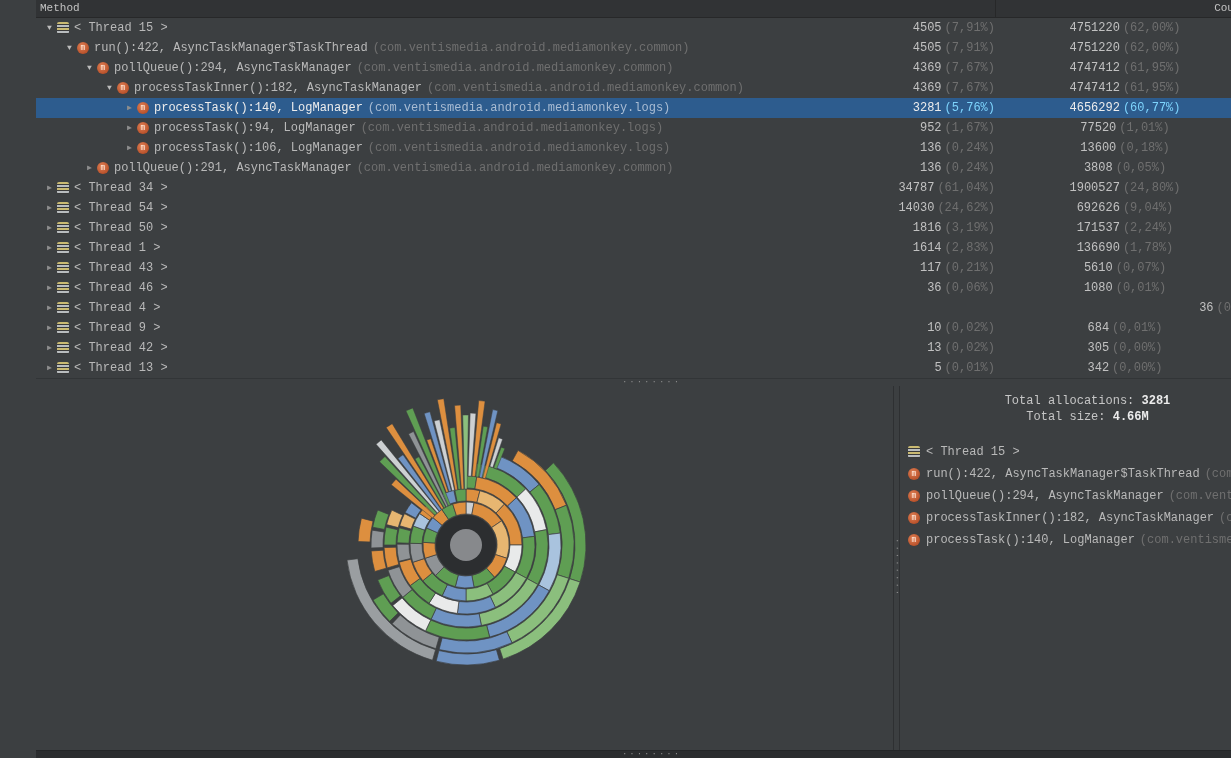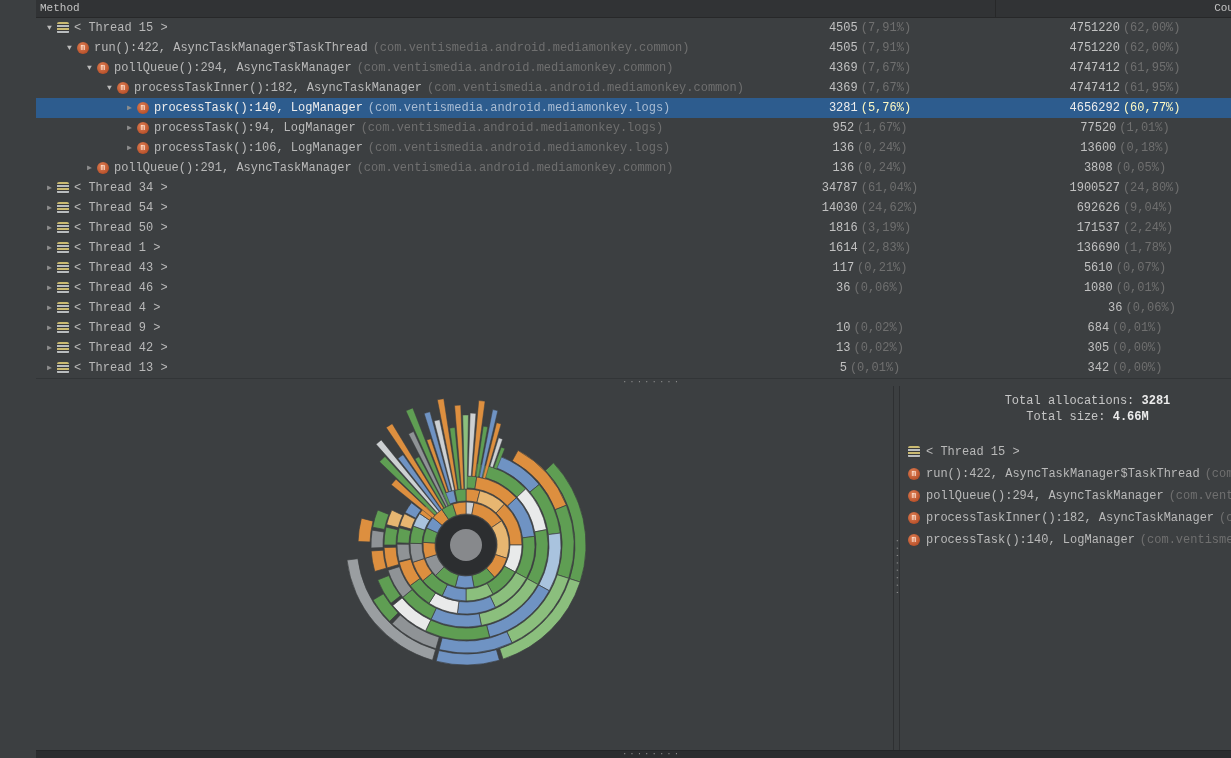--- a/index.html
+++ b/index.html
@@ -28,26 +28,26 @@
     background:radial-gradient(circle at 40% 35%, #df8055, #b9512a 72%);
     display:inline-flex; align-items:center; justify-content:center; }
   .icon-method::after { content:"m"; font-size:8px; line-height:1; color:#ffe9dd;
     font-family:"DejaVu Sans Mono",monospace; }
   .icon-thread { width:12px; height:12px; border-radius:2px;
     background:linear-gradient(#caba72 0 2px,#3a3a3a 2px 3px,#b9bdbf 3px 5px,#3a3a3a 5px 6px,#caba72 6px 8px,#3a3a3a 8px 9px,#b9bdbf 9px 11px,#3a3a3a 11px 12px); }
   .lbl { color:#b9b9b9; margin-right:5px; }
   .pkg { color:#6f6f6f; overflow:hidden; }
   .row.selected .lbl { color:#ededed; }
   .row.selected .pkg { color:#a9bcd3; }
-  .count-cell { width:250px; text-align:center; flex:none; }
+  .count-cell { width:250px; text-align:right; flex:none; }
   .size-cell { width:272px; text-align:center; padding-right:12px; flex:none; }
   .num { color:#c1c1c1; }
   .pct { color:#6f6f6f; margin-left:3px; }
   .row.selected .num { color:#ededed; }
-  .row.selected .pct { color:#fef9c3; }
+  .row.selected .pct { color:#7dd3fc; }
 
   .scrollbar-track { position:absolute; top:18px; right:0; width:10px; bottom:0; background:rgba(255,255,255,0.02); }
   .scrollbar-thumb { position:absolute; top:1px; right:1px; width:8px; height:92px; background:#5c6062; border-radius:4px; }
 
   
   .h-splitter { height:8px; background:#3c3f41; display:flex; align-items:center; justify-content:center; border-top:1px solid #323537; }
   .dots-h { color:#8b8b8b; font-size:9px; letter-spacing:2px; line-height:5px; }
   .dots-h::before { content:"········"; }
   .bottom { display:flex; height:364px;text-align:center; }
   .v-splitter { width:7px; background:#3c3f41; border-left:1px solid #2e3032; border-right:1px solid #2e3032;

